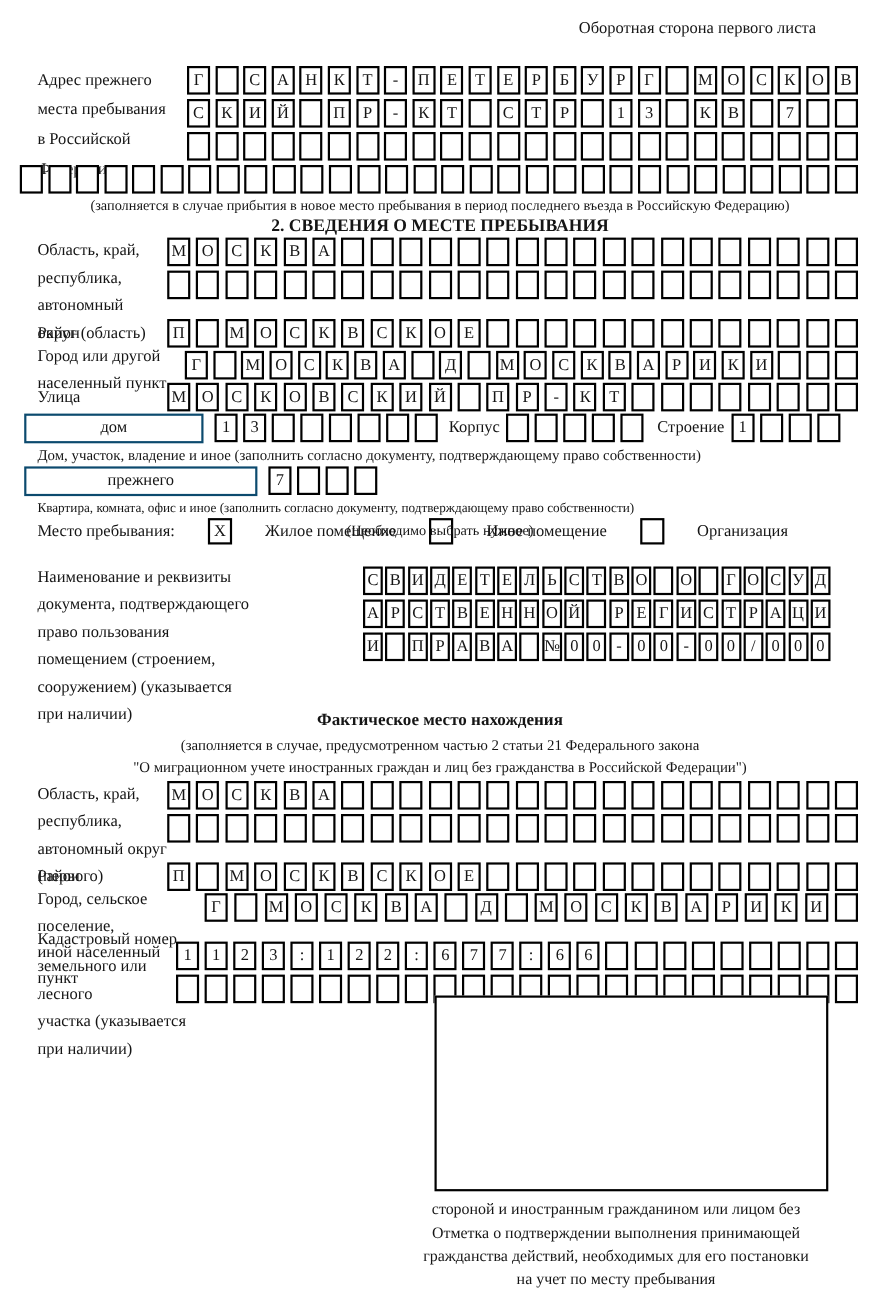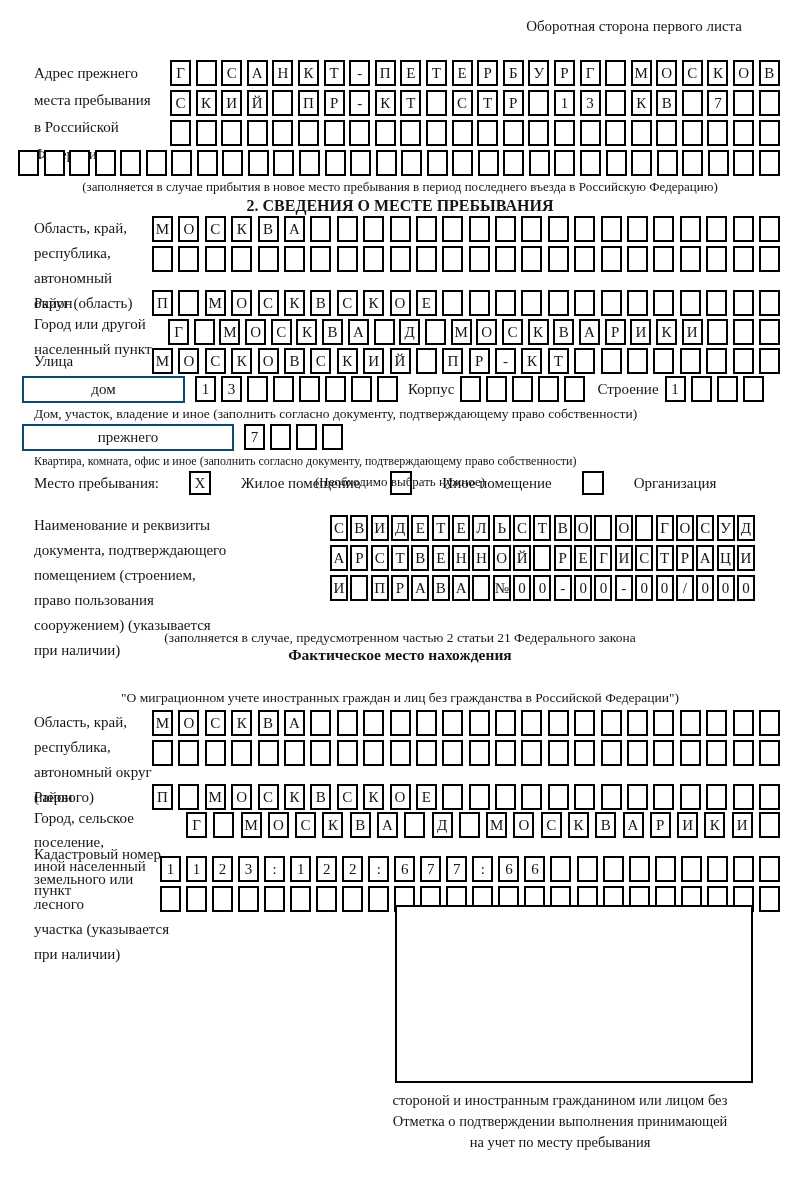--- a/index.html
+++ b/index.html
@@ -353,22 +353,22 @@
     <span class="checkbox"></span>
     <span>Иное помещение</span>
     <span class="checkbox"></span>
     <span>Организация</span>
   </div>
   <div class="abs note center" style="top:474px;left:0;">(Необходимо выбрать нужное)</div>
 
   <div class="abs label" style="top:513px;left:34px;width:280px;">
       <div>Наименование и реквизиты</div>
       <div>документа, подтверждающего</div>
+      <div>право пользования</div>
       <div>помещением (строением,</div>
-      <div>право пользования</div>
       <div>сооружением) (указывается</div>
       <div>при наличии)</div>
     </div>
   <div class="abs cellcol" style="top:515px;left:330px;width:425px;">
     <div class="cellrow sm">
         <span class="cell">С</span>
         <span class="cell">В</span>
         <span class="cell">И</span>
         <span class="cell">Д</span>
         <span class="cell">Е</span>
@@ -431,21 +431,21 @@
         <span class="cell">0</span>
         <span class="cell">0</span>
         <span class="cell">/</span>
         <span class="cell">0</span>
         <span class="cell">0</span>
         <span class="cell">0</span>
       </div>
   </div>
 
   <div class="abs sec-title center" style="top:646px;left:0;font-size:15.5px;">Фактическое место нахождения</div>
-  <div class="abs note center" style="top:630px;left:0;font-size:13.5px;text-align:center;">(заполняется в случае, предусмотренном частью 2 статьи 21 Федерального закона</div>
+  <div class="abs note center" style="top:670px;left:0;font-size:13.5px;text-align:center;">(заполняется в случае, предусмотренном частью 2 статьи 21 Федерального закона</div>
   <div class="abs note center" style="top:690px;left:0;font-size:13.5px;">"О миграционном учете иностранных граждан и лиц без гражданства в Российской Федерации")</div>
 
   <div class="abs label" style="top:710px;left:34px;width:130px;">
       <div>Область, край,</div>
       <div>республика,</div>
       <div>автономный округ</div>
       <div>(первого)</div>
     </div>
   <div class="abs cellcol" style="top:710px;left:152px;width:628px;">
     <div class="cellrow">
@@ -617,16 +617,17 @@
         <span class="cell"></span>
         <span class="cell"></span>
         <span class="cell"></span>
       </div>
   </div>
 
   <div class="abs stamp-box" style="top:905px;left:395px;width:358px;height:178px;"></div>
   <div class="abs stamp-note" style="top:1090px;left:330px;width:460px;">
       <div>стороной и иностранным гражданином или лицом без</div>
       <div>Отметка о подтверждении выполнения принимающей</div>
+      <div>гражданства действий, необходимых для его постановки</div>
       <div>на учет по месту пребывания</div>
     </div>
 
 </div>
 
 </body></html>

